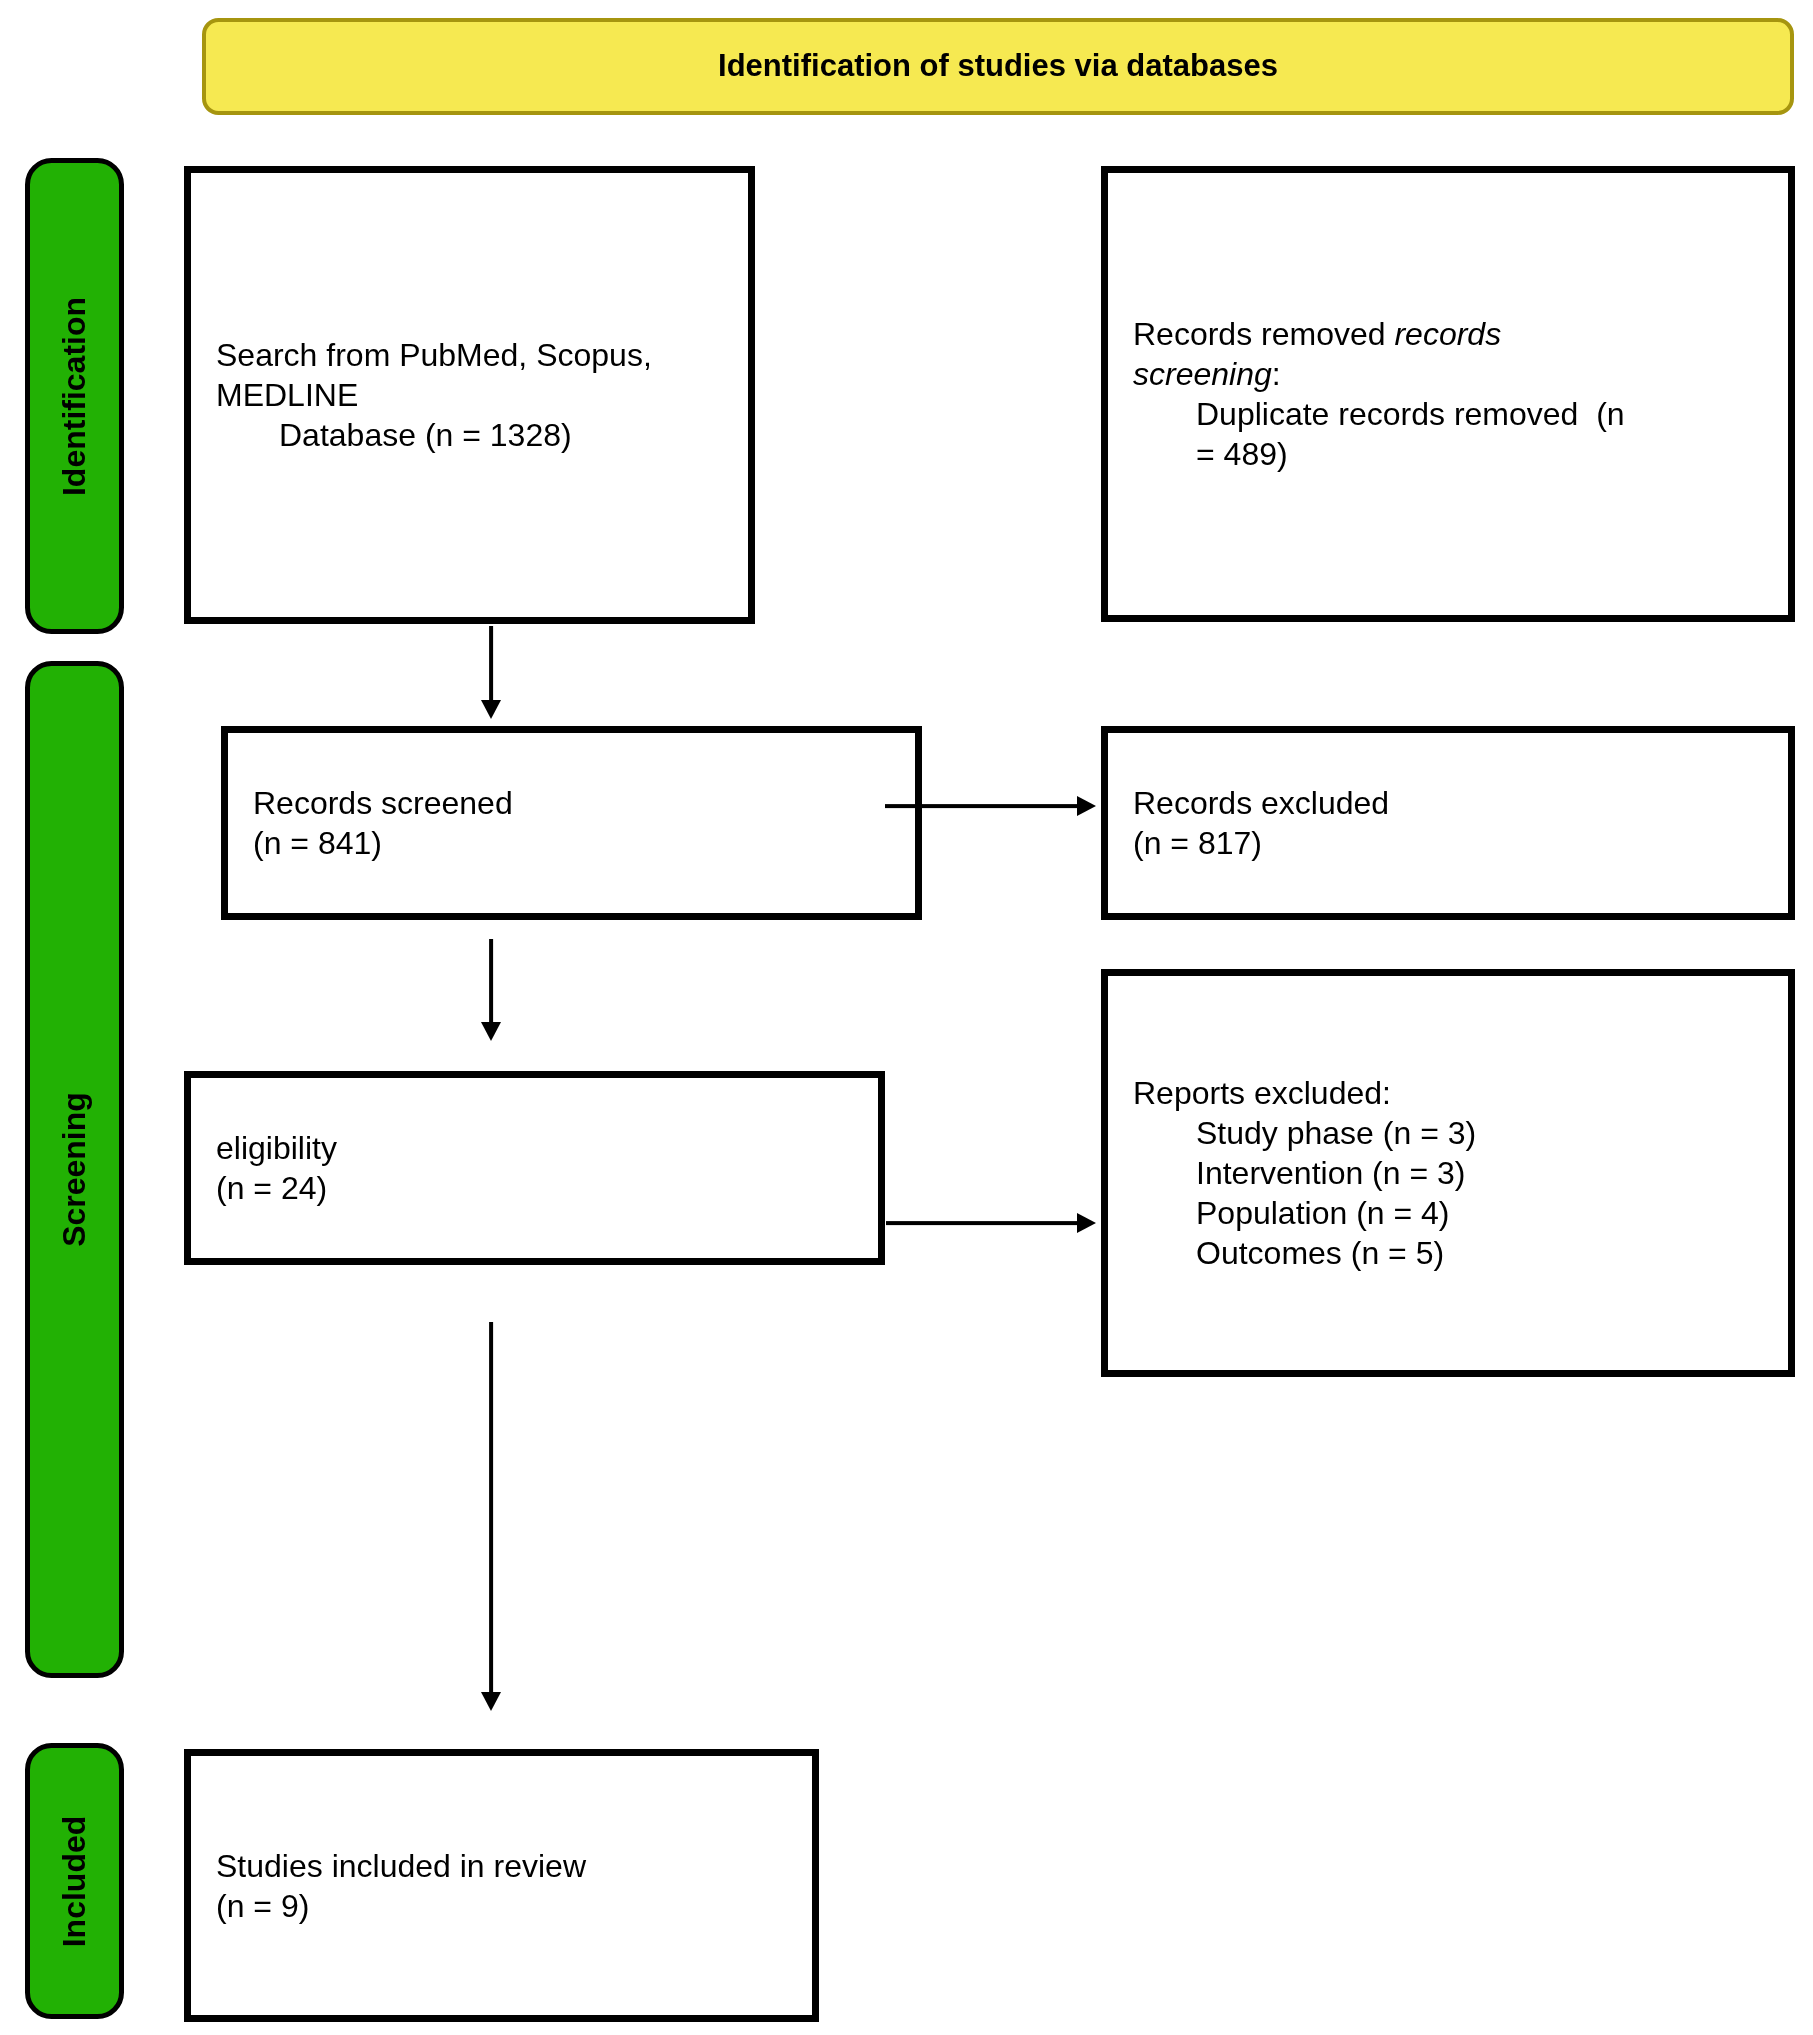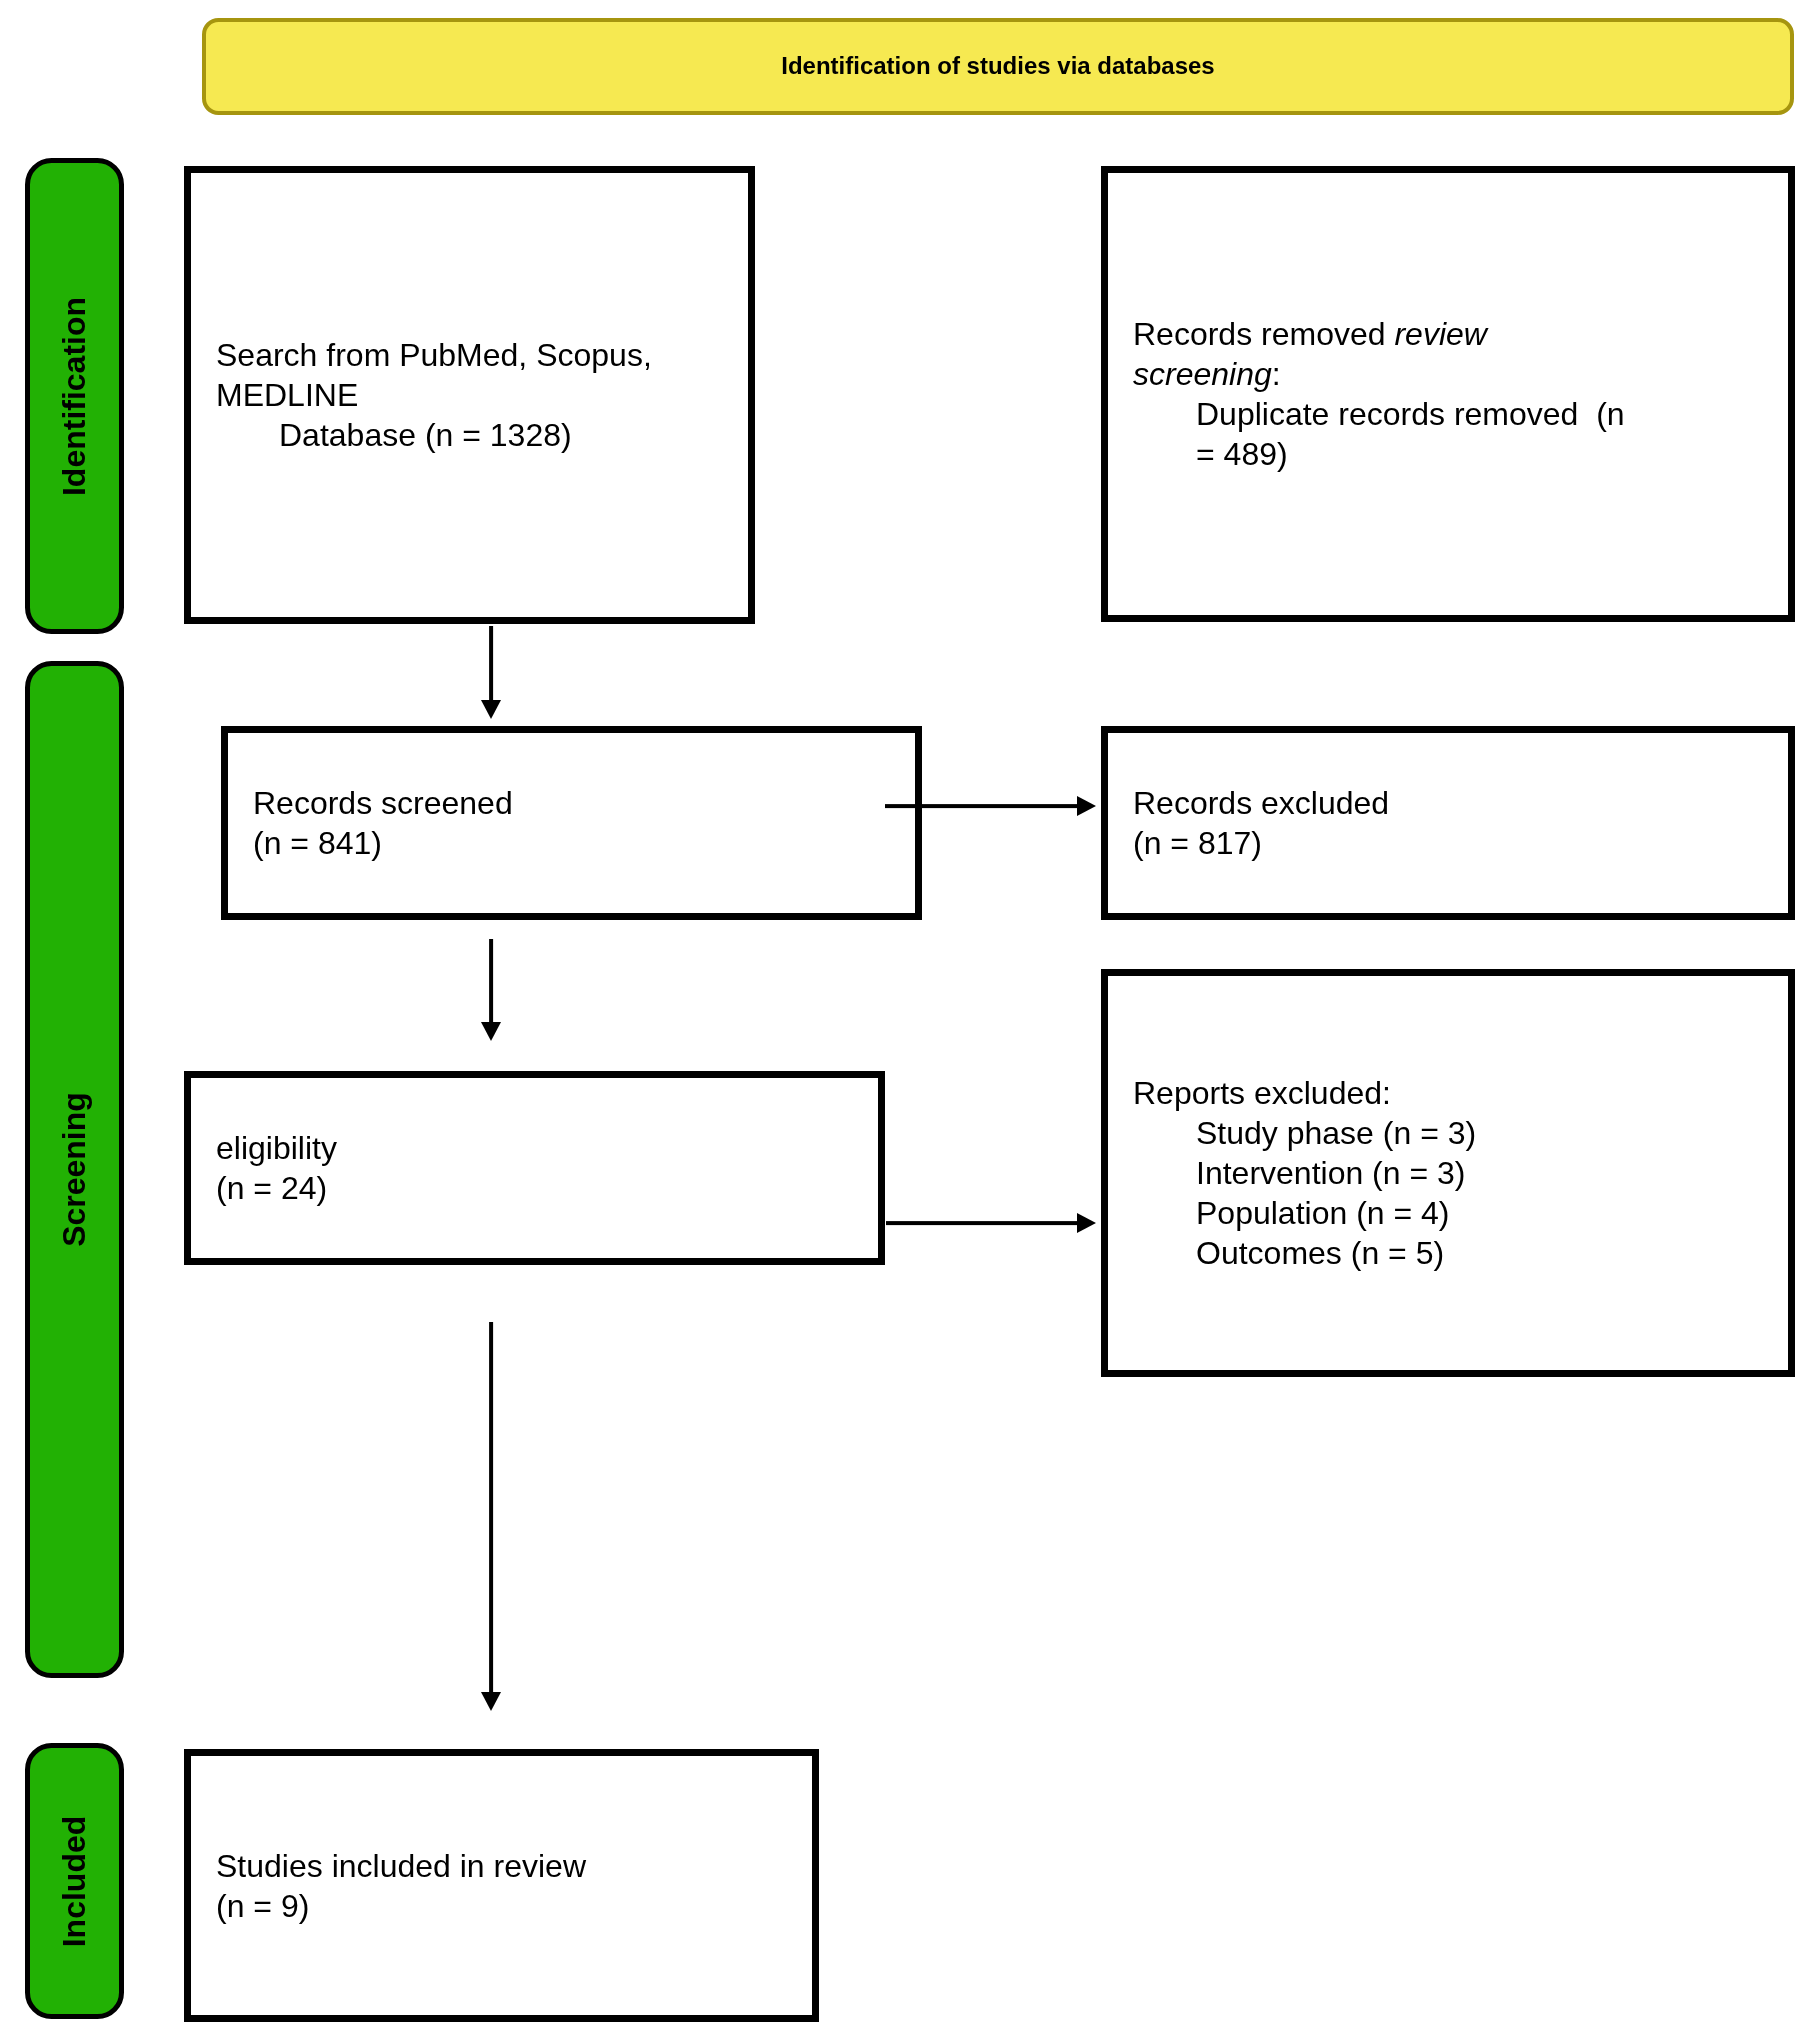--- a/index.html
+++ b/index.html
@@ -25,21 +25,21 @@
     position:absolute;
     left:202px; top:17.7px;
     width:1592px; height:97px;
     background:var(--banner-bg);
     border:4.4px solid var(--banner-border);
     border-radius:16.4px;
     box-sizing:border-box;
     display:flex; align-items:center; justify-content:center;
   }
   .banner-title{
-    font-size:24px;
+    font-size:31px;
     font-weight:bold;
     white-space:pre;
   }
   
   .stage{
     position:absolute;
     left:25px; width:99px;
     background:var(--stage-green);
     border:5.7px solid var(--ink);
     border-radius:26.5px;
@@ -129,21 +129,21 @@
     <span class="stage-label">Included</span>
   </div>
 
   <div class="box box-search">
     <div class="line">Search from PubMed, Scopus,</div>
     <div class="line">MEDLINE</div>
     <div class="line indent">Database (n = 1328)</div>
   </div>
 
   <div class="box box-removed">
-    <div class="line"><span>Records removed </span><span class="italic">review</span></div>
+    <div class="line"><span>Records removed </span><span class="italic">records</span></div>
     <div class="line"><span class="italic">screening</span><span>:</span></div>
     <div class="line indent">Duplicate records removed  (n</div>
     <div class="line indent">= 489)</div>
   </div>
 
   <div class="box box-screened">
     <div class="line">Records screened</div>
     <div class="line">(n = 841)</div>
   </div>
 

